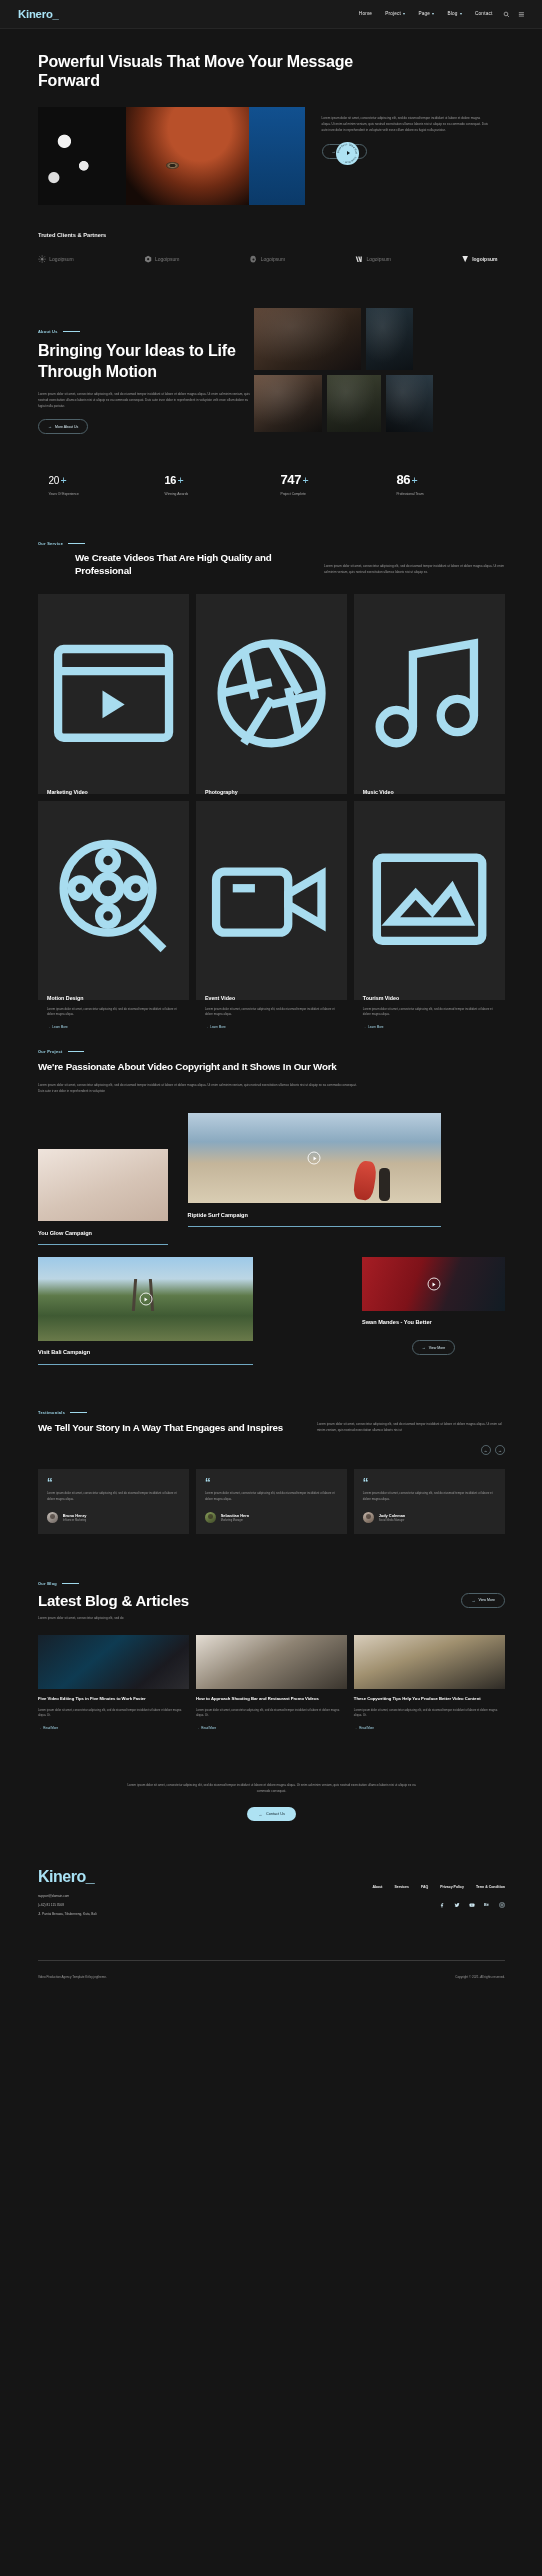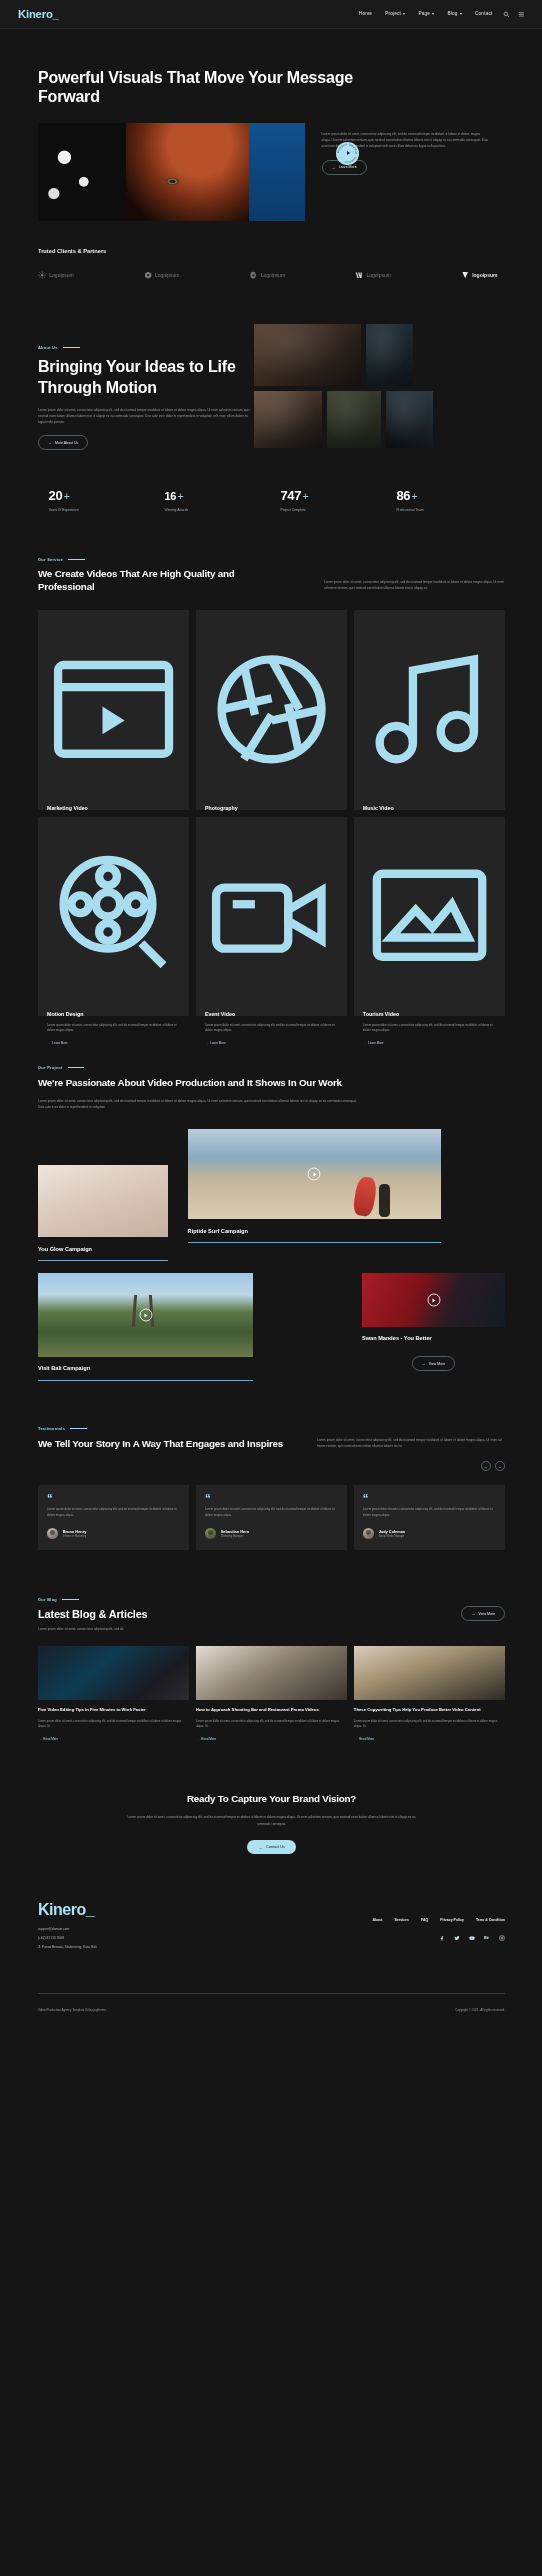--- a/index.html
+++ b/index.html
@@ -26,21 +26,21 @@
   .nav a{ color:#e8e8e8; font-size:4.7px; text-decoration:none; letter-spacing:0.2px; display:flex; align-items:center; gap:1.5px;}
   .caret{ width:0;height:0;border-left:1.7px solid transparent;border-right:1.7px solid transparent;border-top:2px solid #bfe9f7; display:inline-block; margin-left:0.8px;}
   .hdr-icons{ display:flex; align-items:center; gap:8.3px; margin-left:10.6px;}
   .ico{ width:6.8px;height:6.8px; display:block; }
   .ico svg{ width:100%; height:100%; display:block; }
 
   
   .hero{ padding-top:22.6px; }
   .hero h1{
     font-size:16px; line-height:1.22; font-weight:700;
-    letter-spacing:-0.2px; max-width:377px; margin-left:0;margin-top:16px;
+    letter-spacing:-0.2px; max-width:377px; margin-left:0;
   }
   .hero-body{ display:flex; gap:0; margin-top:16.6px; align-items:flex-start;}
   .hero-img{
     width:267px; height:98px; position:relative; overflow:hidden; flex:none;
     background:
       linear-gradient(90deg,#0a3a6e 0%,#0f4c86 100%);
   }
   .hero-img .p1{ position:absolute; inset:0 67% 0 0; background:radial-gradient(circle at 30% 35%, #f2f2f2 0 7%, transparent 8%),radial-gradient(circle at 52% 60%, #e9e9e9 0 6%, transparent 7%),radial-gradient(circle at 18% 72%, #ddd 0 5%, transparent 6%),#0d0d0d;}
   .hero-img .p2{ position:absolute; left:33%; right:21%; top:0; bottom:0;
      background:radial-gradient(ellipse at 60% 22%, #b8502a 0 30%, #6d2a13 55%, #150a06 85%),
@@ -98,21 +98,21 @@
 
   
   .stats{ margin-top:38px; display:flex; justify-content:space-between; padding:0 10.6px;}
   .stat{ width:98px; }
   .stat .num{ font-size:13px; font-weight:700; letter-spacing:-0.4px; }
   .stat .num span{ color:#8ecfe8; font-weight:400; font-size:10.6px; margin-left:1.5px;}
   .stat .cap{ font-size:3.3px; color:#aaa; margin-top:4.5px; }
 
   
   .services{ margin-top:45px; }
-  .svc-head{ display:flex; justify-content:space-between; align-items:flex-end; margin-top:6.8px;}
+  .svc-head{ display:flex; justify-content:flex-end; align-items:flex-end; margin-top:6.8px;}
   .svc-head h2{ font-size:9.8px; line-height:1.3; font-weight:700; width:249px; letter-spacing:-0.2px;}
   .svc-head p{ font-size:3.1px; line-height:1.9; color:#9a9a9a; width:181px; padding-bottom:2.3px;}
   .svc-grid{ display:grid; grid-template-columns:repeat(3,1fr); gap:6.8px; margin-top:16.6px;}
   .svc-card{ background:#242424; padding:10.6px 9px 12px; }
   .svc-ico{ width:9.8px;height:9.8px; }
   .svc-ico svg{ width:100%;height:100%; display:block; }
   .svc-card h4{ font-size:5.3px; font-weight:600; margin-top:7.5px; }
   .svc-card p{ font-size:2.9px; line-height:1.85; color:#9a9a9a; margin-top:5.3px;}
   .learn{ display:inline-flex; align-items:center; gap:2.3px; color:#a8dcef; font-size:3px; margin-top:7.5px;}
 
@@ -162,21 +162,21 @@
   .avatar{ width:11.3px;height:11.3px;border-radius:50%; background:linear-gradient(150deg,#c9c2bb,#6e6560); flex:none; position:relative; overflow:hidden;}
   .avatar.a2{ background:linear-gradient(150deg,#8aa05a,#3f4a28);}
   .avatar.a3{ background:linear-gradient(150deg,#c8b9ad,#6b5a4d);}
   .avatar::after{content:"";position:absolute;left:26%;top:20%;width:48%;height:42%;border-radius:50%;background:rgba(40,30,24,.55);}
   .t-name{ font-size:3.9px; font-weight:700;}
   .t-role{ font-size:2.6px; color:#9a9a9a; margin-top:1.5px;}
 
   
   .blog{ margin-top:47px; }
   .blog-head{ display:flex; justify-content:space-between; align-items:center;}
-  .blog-head h2{ font-size:11px; font-weight:700; margin-top:6px; letter-spacing:-0.2px;}
+  .blog-head h2{ font-size:15px; font-weight:700; margin-top:6px; letter-spacing:-0.2px;}
   .blog-head p{ font-size:3.1px; color:#9a9a9a; margin-top:6.8px;}
   .b-grid{ display:grid; grid-template-columns:repeat(3,1fr); gap:6.8px; margin-top:15px;}
   .b-img{ width:100%; height:54px; }
   .b-img.i1{ background:linear-gradient(140deg,#16212b,#0e3b52 40%,#1a1a20 75%,#2c2c30);}
   .b-img.i2{ background:linear-gradient(150deg,#e4ddd3,#8e8373 45%,#3a352e);}
   .b-img.i3{ background:linear-gradient(160deg,#d8cdbb,#a0906f 40%,#2e2b26);}
   .b-card h4{ font-size:4.2px; font-weight:700; line-height:1.45; margin-top:7.5px;}
   .b-card p{ font-size:2.8px; line-height:1.8; color:#9a9a9a; margin-top:5.3px;}
 
   
@@ -363,21 +363,21 @@
         <div class="ar-row">
           <div class="ph cam"></div>
           <div class="ph mid"></div>
           <div class="ph dark"></div>
         </div>
       </div>
     </div>
 
     <div class="stats">
       <div class="stat">
-        <div class="num"><span style="color:#fff;font-weight:700;font-size:13px;margin:0">20</span><span>+</span></div>
+        <div class="num"><span style="color:#fff;font-weight:400;font-size:10px;margin:0">20</span><span>+</span></div>
         <div class="cap">Years Of Experience</div>
       </div>
       <div class="stat">
         <div class="num"><span style="color:#fff;font-weight:700;font-size:11px;margin:0">16</span><span>+</span></div>
         <div class="cap">Winning Awards</div>
       </div>
       <div class="stat">
         <div class="num"><span style="color:#fff;font-weight:700;font-size:13px;margin:0">747</span><span>+</span></div>
         <div class="cap">Project Complete</div>
       </div>
@@ -485,21 +485,21 @@
         </div>
 
       </div>
     </div>
 
     <div class="project">
       <div class="sec-label">
         <span>Our Project</span>
           <i class="line"></i>
       </div>
-      <h2>We're Passionate About Video Production and It Shows In Our Work</h2>
+      <h2>We're Passionate About Video Copyright and It Shows In Our Work</h2>
       <p class="intro">Lorem ipsum dolor sit amet, consectetur adipiscing elit, sed do eiusmod tempor incididunt ut labore et dolore magna aliqua. Ut enim ad minim veniam, quis nostrud exercitation ullamco laboris nisi ut aliquip ex ea commodo consequat. Duis aute irure dolor in reprehenderit in voluptate</p>
 
       <div class="pr-row1">
         <div class="pr-left">
           <div class="pr-img-a"></div>
           <div class="pr-title">You Glow Campaign</div>
           <div class="pr-bar"></div>
         </div>
         <div class="pr-right">
           <div class="pr-img-b">
@@ -647,21 +647,20 @@
           <span class="learn">
               <span>→</span>
               <span>Read More</span>
             </span>
         </div>
 
       </div>
     </div>
 
     <div class="cta">
-      <h2>Ready To Capture Your Brand Vision?</h2>
       <p>Lorem ipsum dolor sit amet, consectetur adipiscing elit, sed do eiusmod tempor incididunt ut labore et dolore magna aliqua. Ut enim ad minim veniam, quis nostrud exercitation ullamco laboris nisi ut aliquip ex ea commodo consequat.</p>
       <div class="btn-solid">
         <span class="arrow">→</span>
         <span>Contact Us</span>
       </div>
     </div>
 
     <div class="footer">
       <div class="f-top">
         <div>

